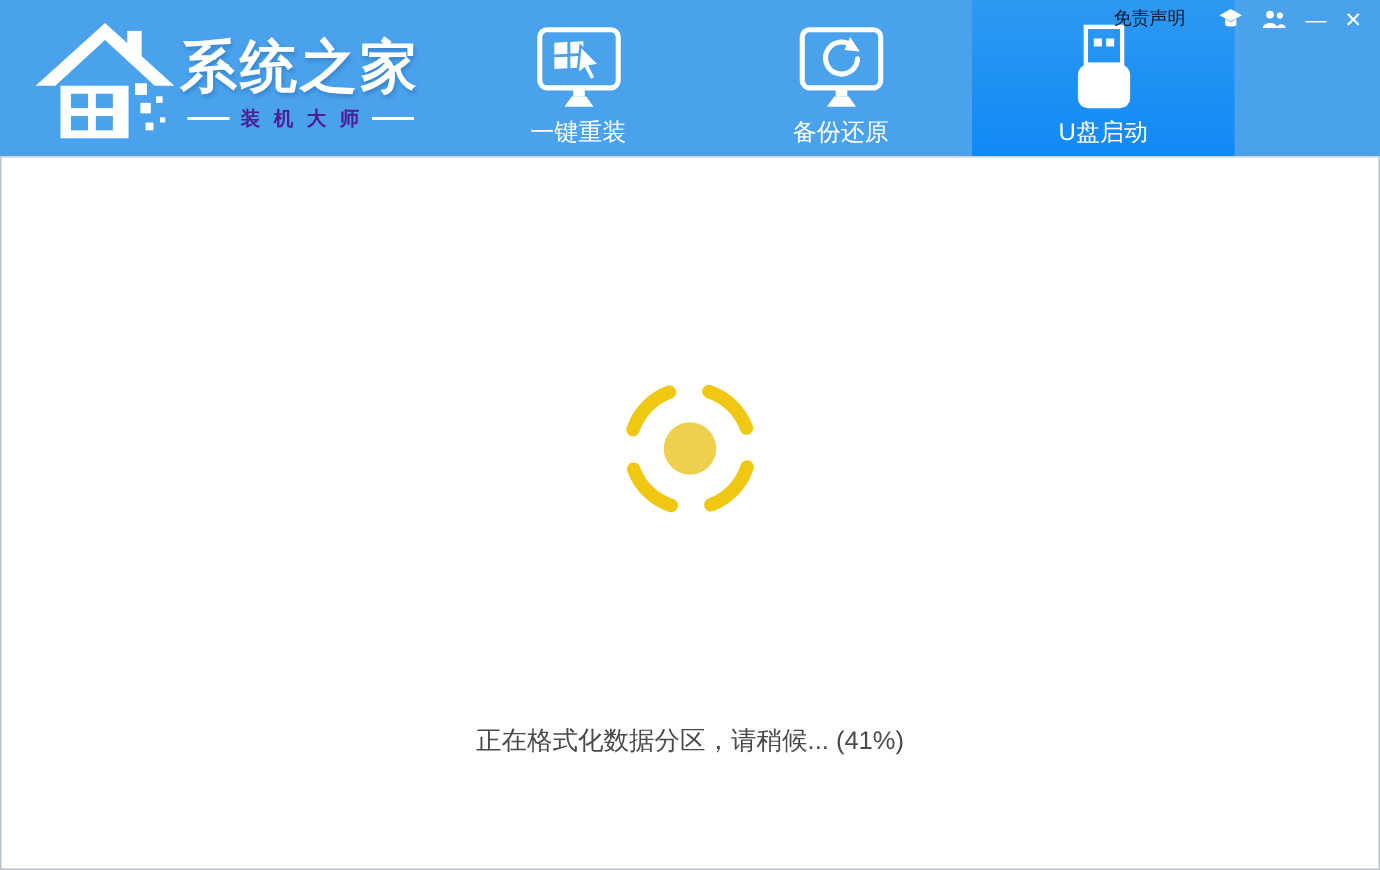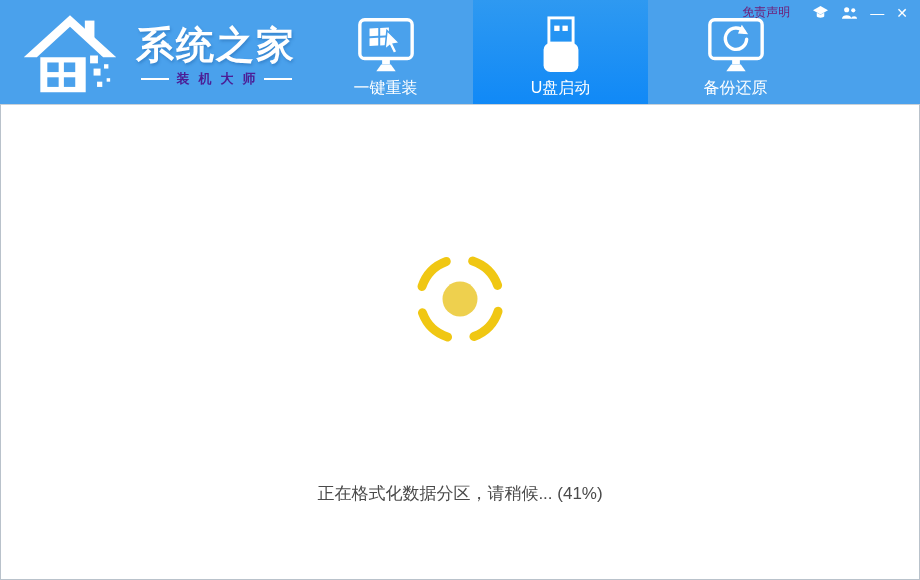--- a/index.html
+++ b/index.html
@@ -12,21 +12,21 @@
   .header {
     position: absolute; top: 0; left: 0; right: 0; height: 104px;
     background: #4aa1ec;
   }
 
   .brand {
     position: absolute; left: 22px; top: 6px;
     display: flex; align-items: center;
   }
   .brand-logo { width: 96px; height: 92px; }
-  .brand-text { margin-left: 18px; margin-top: 8px; }
+  .brand-text { margin-left: 2px; margin-top: 8px; }
   .brand-title {
     color: #fff; font-size: 38px; font-weight: bold; letter-spacing: 2px;
     text-shadow: 1px 2px 3px rgba(20,80,150,0.35);
     line-height: 42px; white-space: nowrap;
   }
   .brand-sub {
     margin-top: 4px;
     display: flex; align-items: center; justify-content: center; gap: 8px;
   }
   .brand-sub .line { width: 28px; height: 2px; background: #fff; }
@@ -50,21 +50,21 @@
   }
   .tab-icon { height: 62px; display: flex; align-items: center; justify-content: center; }
   .tab-label { color: #fff; font-size: 16px; margin-top: 2px; white-space: nowrap; }
 
   
   .topbar {
     position: absolute; top: 4px; right: 8px;
     display: flex; align-items: center;
   }
   .disclaimer {
-    color: #701a75; font-size: 12px; margin-right: 22px; cursor: pointer; white-space: nowrap;
+    color: #0f172a; font-size: 12px; margin-right: 22px; cursor: pointer; white-space: nowrap;
   }
   .topbar-icon { margin-right: 12px; cursor: pointer; display: flex; align-items: center; }
   .win-btn {
     color: #fff; cursor: pointer; margin-right: 12px;
     font-size: 14px; line-height: 16px; user-select: none;
   }
   .win-btn.close { font-size: 14px; margin-right: 4px; }
 
   
   .content {
@@ -135,45 +135,45 @@
               <rect x="11" y="10" width="9" height="8" fill="#fff"></rect>
             </g>
             <polygon points="33,14 46,27 39.5,28 43.5,36 39.8,37.8 35.8,29.8 31,33.5" fill="#fff" stroke="#4aa1ec" stroke-width="1.6"></polygon>
             <rect x="28" y="43" width="8" height="6" fill="#fff"></rect>
             <path d="M22,56 L42,56 L37,49 L27,49 Z" fill="#fff"></path>
           </svg>
         </div>
         <div class="tab-label">一键重装</div>
       </div>
 
-      <div class="tab active">
-        <div class="tab-icon">
-          <svg width="48" height="60" viewBox="0 0 48 62">
-            <rect x="11.5" y="3" width="25" height="26" fill="none" stroke="#fff" stroke-width="3"></rect>
-            <rect x="17" y="11" width="5.5" height="5.5" fill="#fff"></rect>
-            <rect x="25.5" y="11" width="5.5" height="5.5" fill="#fff"></rect>
-            <rect x="6" y="29" width="36" height="30" rx="7" fill="#fff"></rect>
-          </svg>
-        </div>
-        <div class="tab-label">U盘启动</div>
-      </div>
-
       <div class="tab">
         <div class="tab-icon">
           <svg width="62" height="58" viewBox="0 0 64 58">
             <rect x="5" y="3" width="54" height="40" rx="5" fill="none" stroke="#fff" stroke-width="3.5"></rect>
             <path d="M40.5,15.5 A11 11 0 1 0 43,23" fill="none" stroke="#fff" stroke-width="3.5" stroke-linecap="round"></path>
             <polygon points="38,8 44.5,18 34,17" fill="#fff"></polygon>
             <rect x="28" y="43" width="8" height="6" fill="#fff"></rect>
             <path d="M22,56 L42,56 L37,49 L27,49 Z" fill="#fff"></path>
           </svg>
         </div>
         <div class="tab-label">备份还原</div>
       </div>
 
+      <div class="tab active">
+        <div class="tab-icon">
+          <svg width="48" height="60" viewBox="0 0 48 62">
+            <rect x="11.5" y="3" width="25" height="26" fill="none" stroke="#fff" stroke-width="3"></rect>
+            <rect x="17" y="11" width="5.5" height="5.5" fill="#fff"></rect>
+            <rect x="25.5" y="11" width="5.5" height="5.5" fill="#fff"></rect>
+            <rect x="6" y="29" width="36" height="30" rx="7" fill="#fff"></rect>
+          </svg>
+        </div>
+        <div class="tab-label">U盘启动</div>
+      </div>
+
     </div>
 
     <div class="topbar">
       <span class="disclaimer">免责声明</span>
 
       <span class="topbar-icon">
         <svg width="17" height="15" viewBox="0 0 18 16">
           <polygon points="9,1 17,5.5 9,10 1,5.5" fill="#fff"></polygon>
           <path d="M5,8.2 L5,12 C5,14 13,14 13,12 L13,8.2 L9,10.4 Z" fill="#fff"></path>
         </svg>

